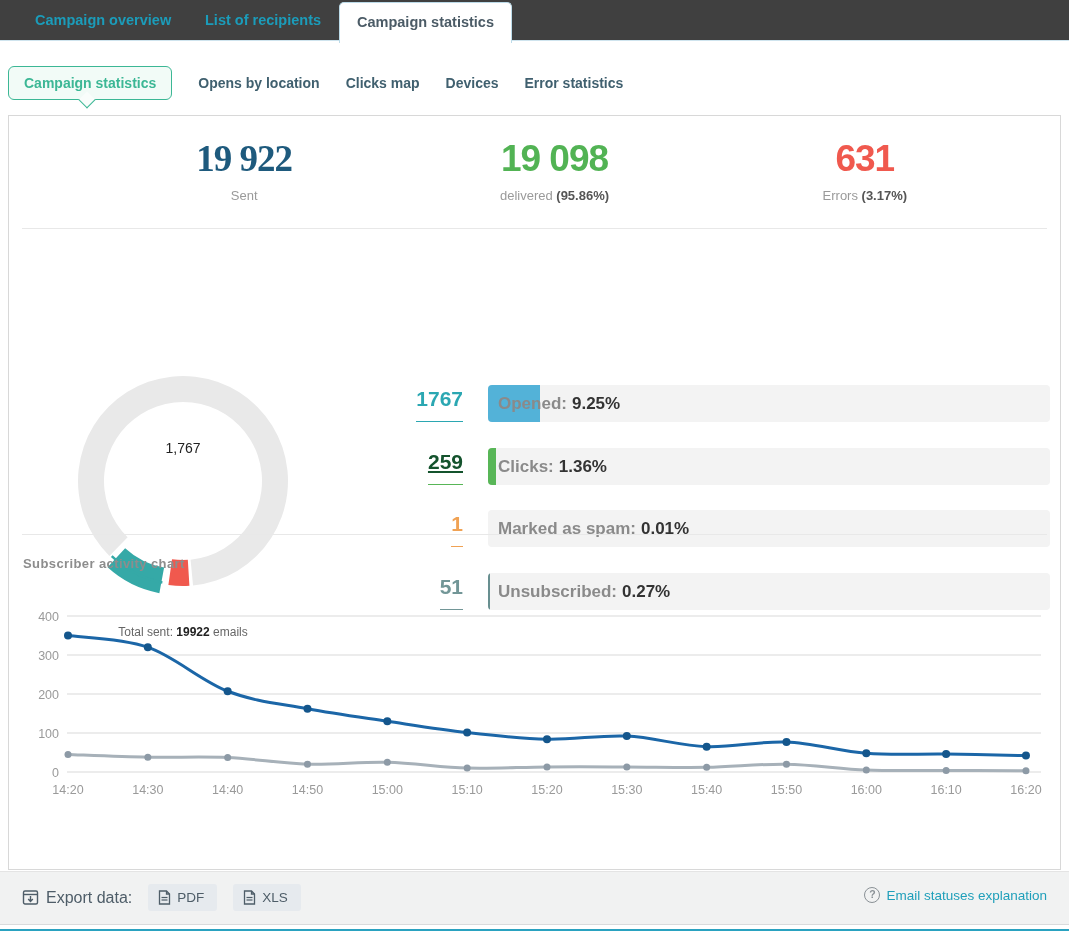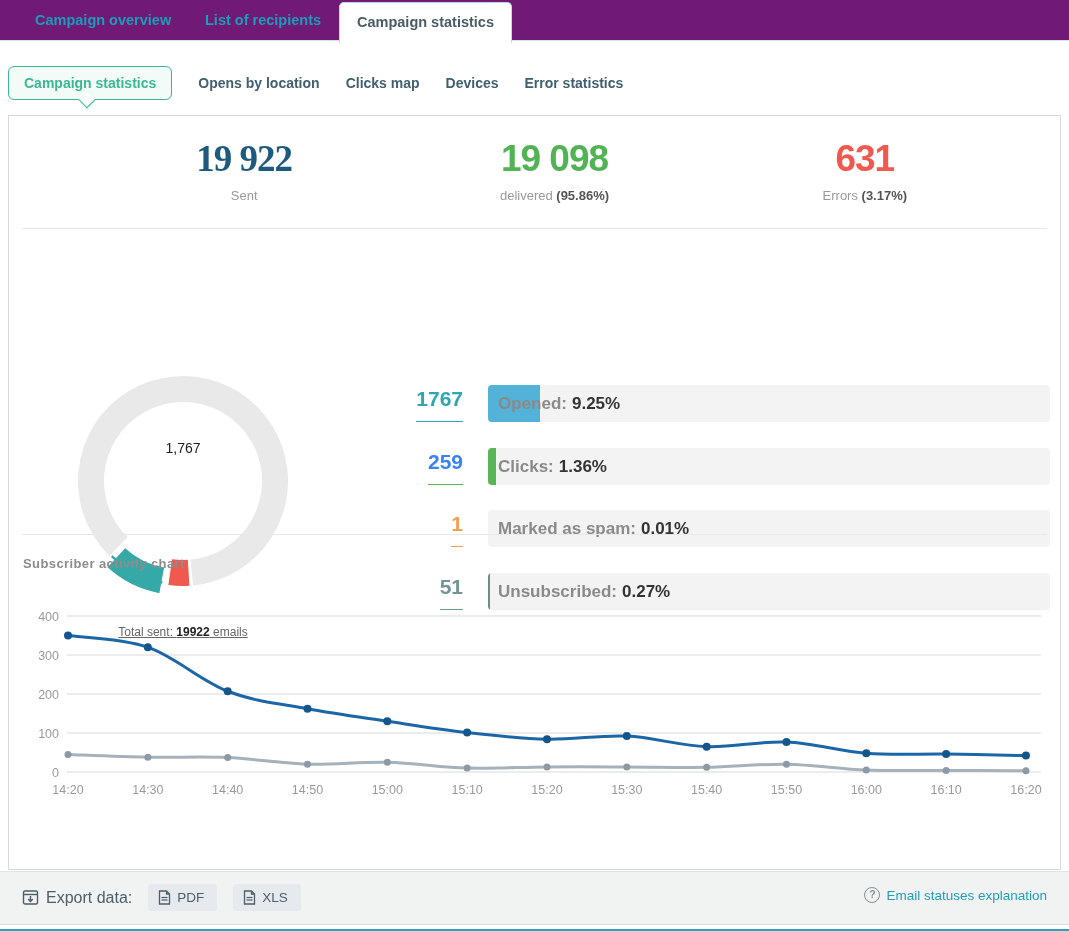--- a/index.html
+++ b/index.html
@@ -1,21 +1,21 @@
 <!DOCTYPE html>
 <html><head>
 <meta charset="utf-8">
 <style>
   * { margin:0; padding:0; box-sizing:border-box; }
   html,body { width:1069px; height:931px; background:#fff;
     font-family:"Liberation Sans", sans-serif; overflow:hidden; position:relative; }
 
   
   .tabbar { position:absolute; left:0; top:0; width:1069px; height:41px;
-    border-bottom:1px solid #cfe4ee; background:#701a75; }
+    border-bottom:1px solid #cfe4ee; background:#404040; }
   .tab { position:absolute; top:12px; font-size:14.5px; font-weight:bold;
     color:#1b9cba; text-decoration:none; cursor:pointer; }
   .tab.t1 { left:35px; }
   .tab.t2 { left:205px; }
   .tab-active { position:absolute; left:339px; top:2px; width:173px; height:41px;
     background:#fff; border:1px solid #bcdbe9; border-bottom:none;
     border-radius:5px 5px 0 0; z-index:2; text-align:center; line-height:38px;
     font-size:14.5px; font-weight:bold; color:#4b5b66; }
 
   
@@ -41,21 +41,21 @@
   .sumval { font-size:37px; font-weight:bold; line-height:42px; letter-spacing:-1px; }
   .sumlab { font-size:13px; color:#9a9a9a; margin-top:8px; }
   .sumlab b { color:#555; }
 
   
   .donut-wrap { position:absolute; left:49px; top:240px; width:250px; height:250px; }
   .donut-center { position:absolute; left:49px; top:318px; width:250px; text-align:center; pointer-events:none; }
   .donut-center .big { font-size:31px; color:#0b0b0b; }
   .donut-center .small { font-size:14px; color:#222; margin-top:6px; }
   .total-note { position:absolute; left:49px; top:509px; width:250px; text-align:center;
-    font-size:12px; color:#666;text-decoration:underline; }
+    font-size:12px; color:#666; }
   .total-note b { color:#222; }
 
   
   .statrow { position:absolute; left:0; width:100%; height:40px; }
   .statrow .num { position:absolute; left:330px; width:124px; text-align:right; top:2px; }
   .statrow .num a { font-size:21px; font-weight:bold; text-decoration:none;
     border-bottom:1.5px solid; padding-bottom:11px; cursor:pointer; }
   .statrow .bar { position:absolute; left:479px; top:0; width:562px; height:37px;
     background:#f3f3f3; border-radius:4px; overflow:hidden; }
   .statrow .fill { position:absolute; left:0; top:0; bottom:0; }
@@ -135,21 +135,21 @@
   </div>
 
   <div class="statrow" style="top:269px">
     <div class="num"><a style="color: rgb(43, 167, 178); border-color: rgb(43, 167, 178);">1767</a></div>
     <div class="bar">
       <div class="fill" style="width: 51.98px; background: rgb(83, 178, 216);"></div>
       <div class="bartext"><span>Opened:</span><b>9.25%</b></div>
     </div>
   </div>
   <div class="statrow" style="top:332px">
-    <div class="num"><a style="color: #3b82f6; border-color: rgb(88, 182, 87);">259</a></div>
+    <div class="num"><a style="color: #14532d; border-color: rgb(88, 182, 87); text-decoration: underline;">259</a></div>
     <div class="bar">
       <div class="fill" style="width: 7.64px; background: rgb(88, 182, 87);"></div>
       <div class="bartext"><span>Clicks:</span><b>1.36%</b></div>
     </div>
   </div>
   <div class="statrow" style="top:394px">
     <div class="num"><a style="color: rgb(240, 162, 84); border-color: rgb(240, 162, 84);">1</a></div>
     <div class="bar">
       <div class="fill" style="width: 0.06px; background: rgb(240, 162, 84);"></div>
       <div class="bartext"><span>Marked as spam:</span><b>0.01%</b></div>

